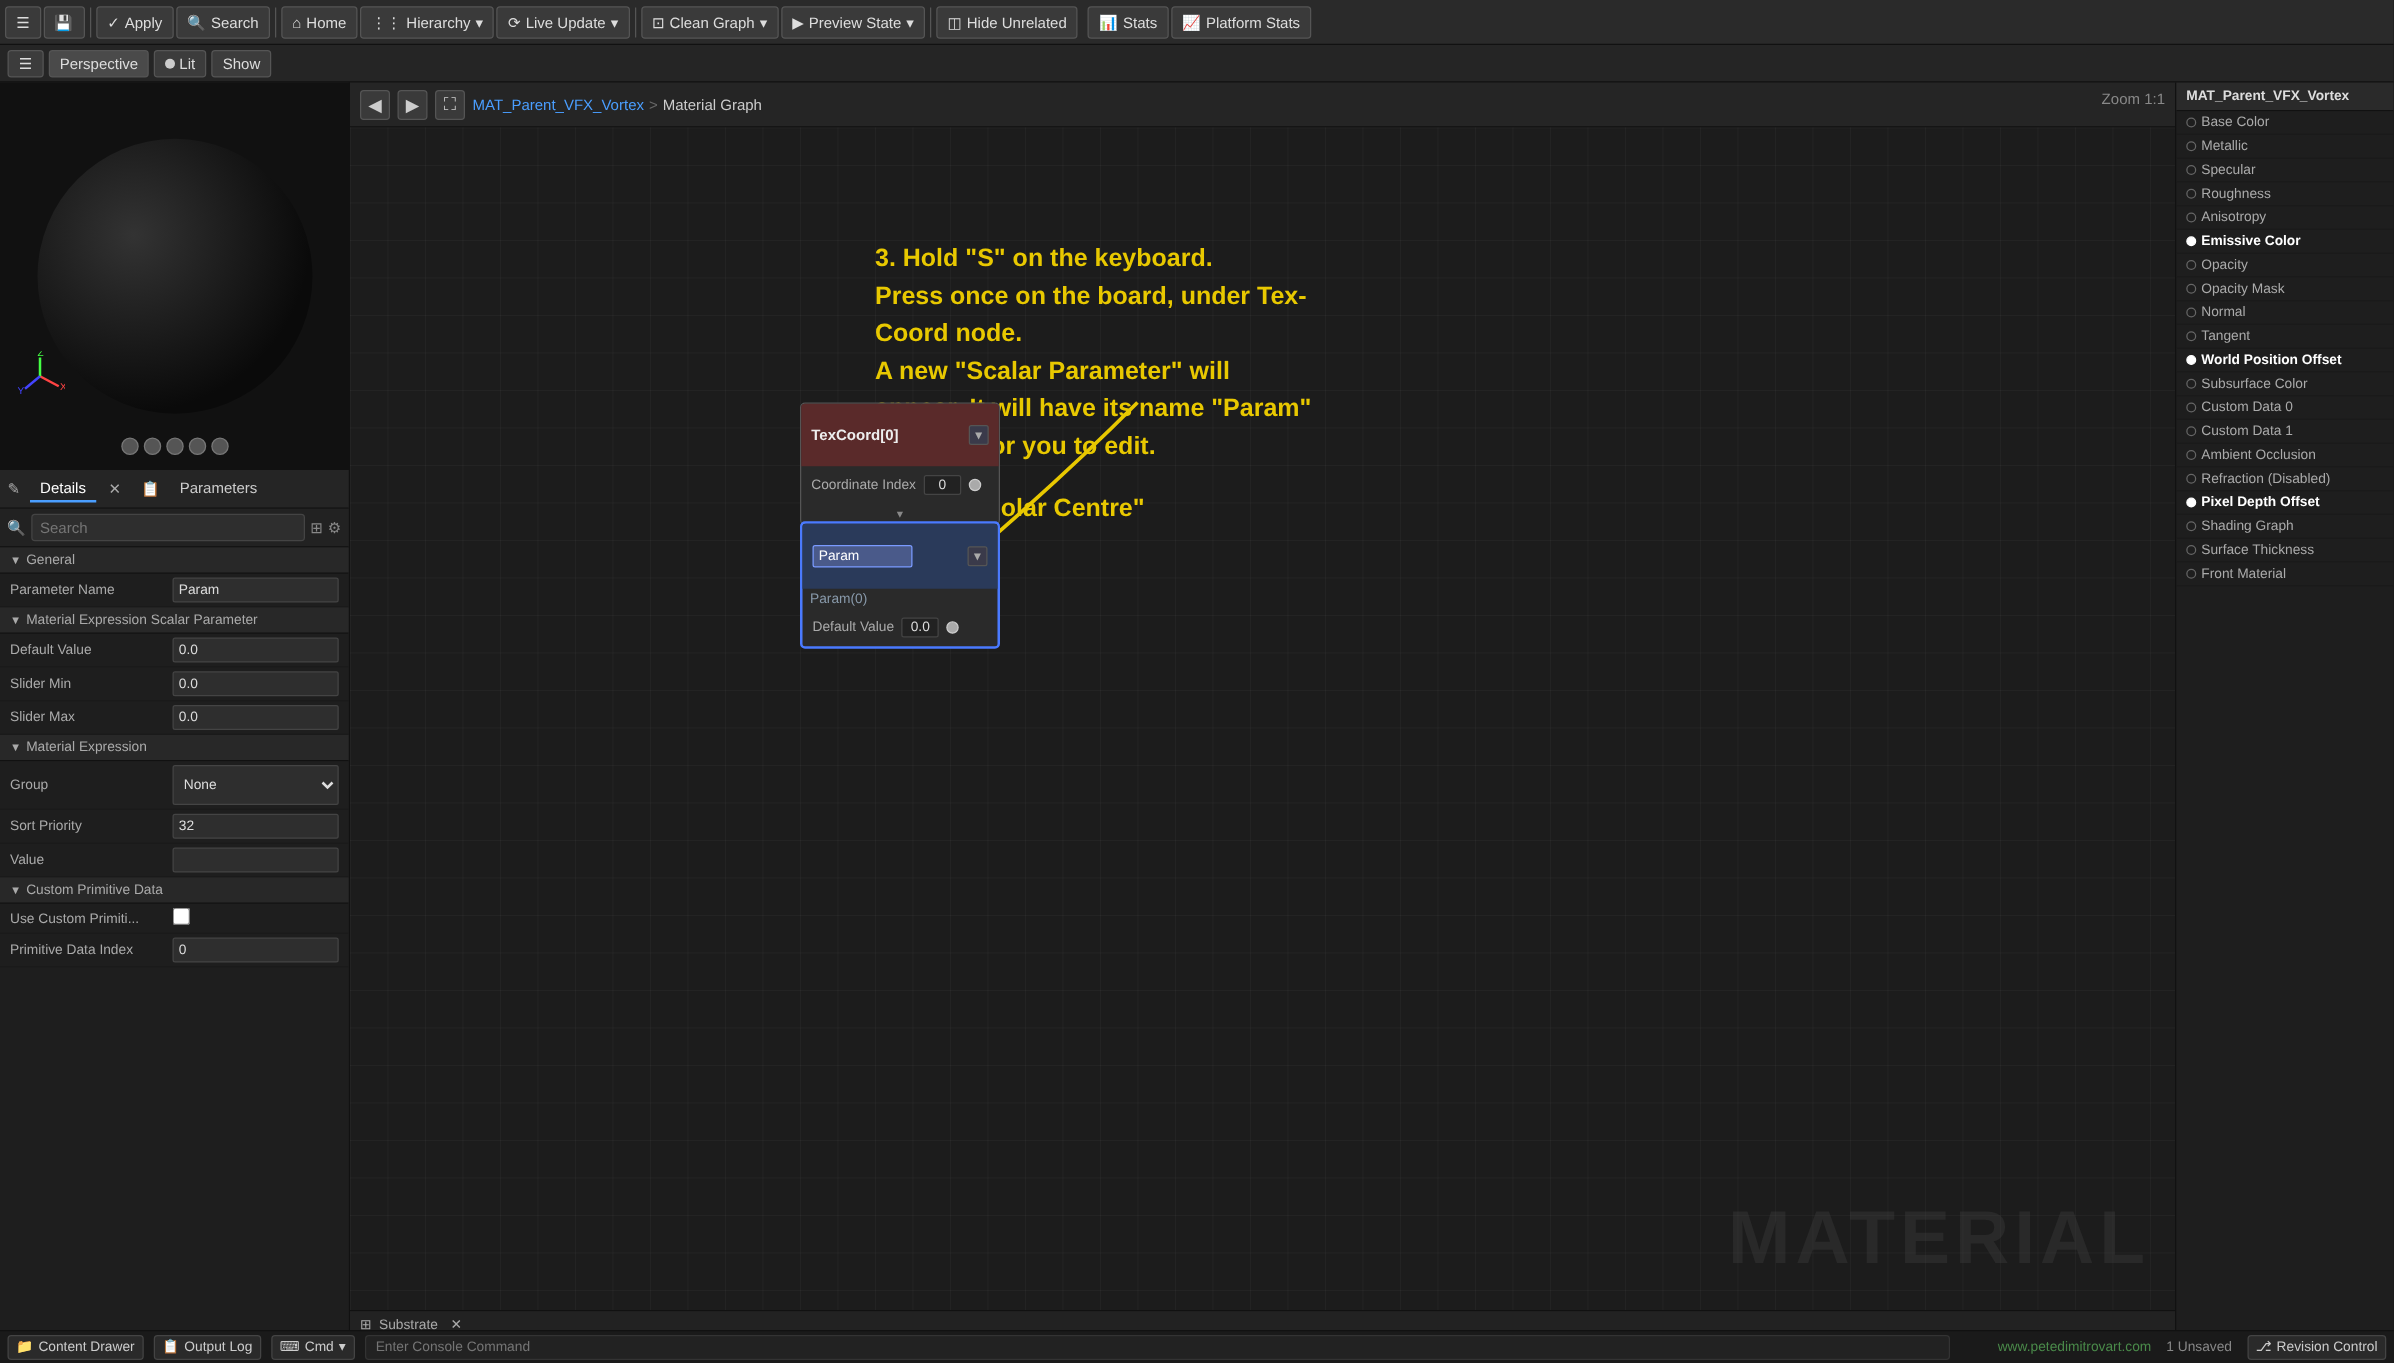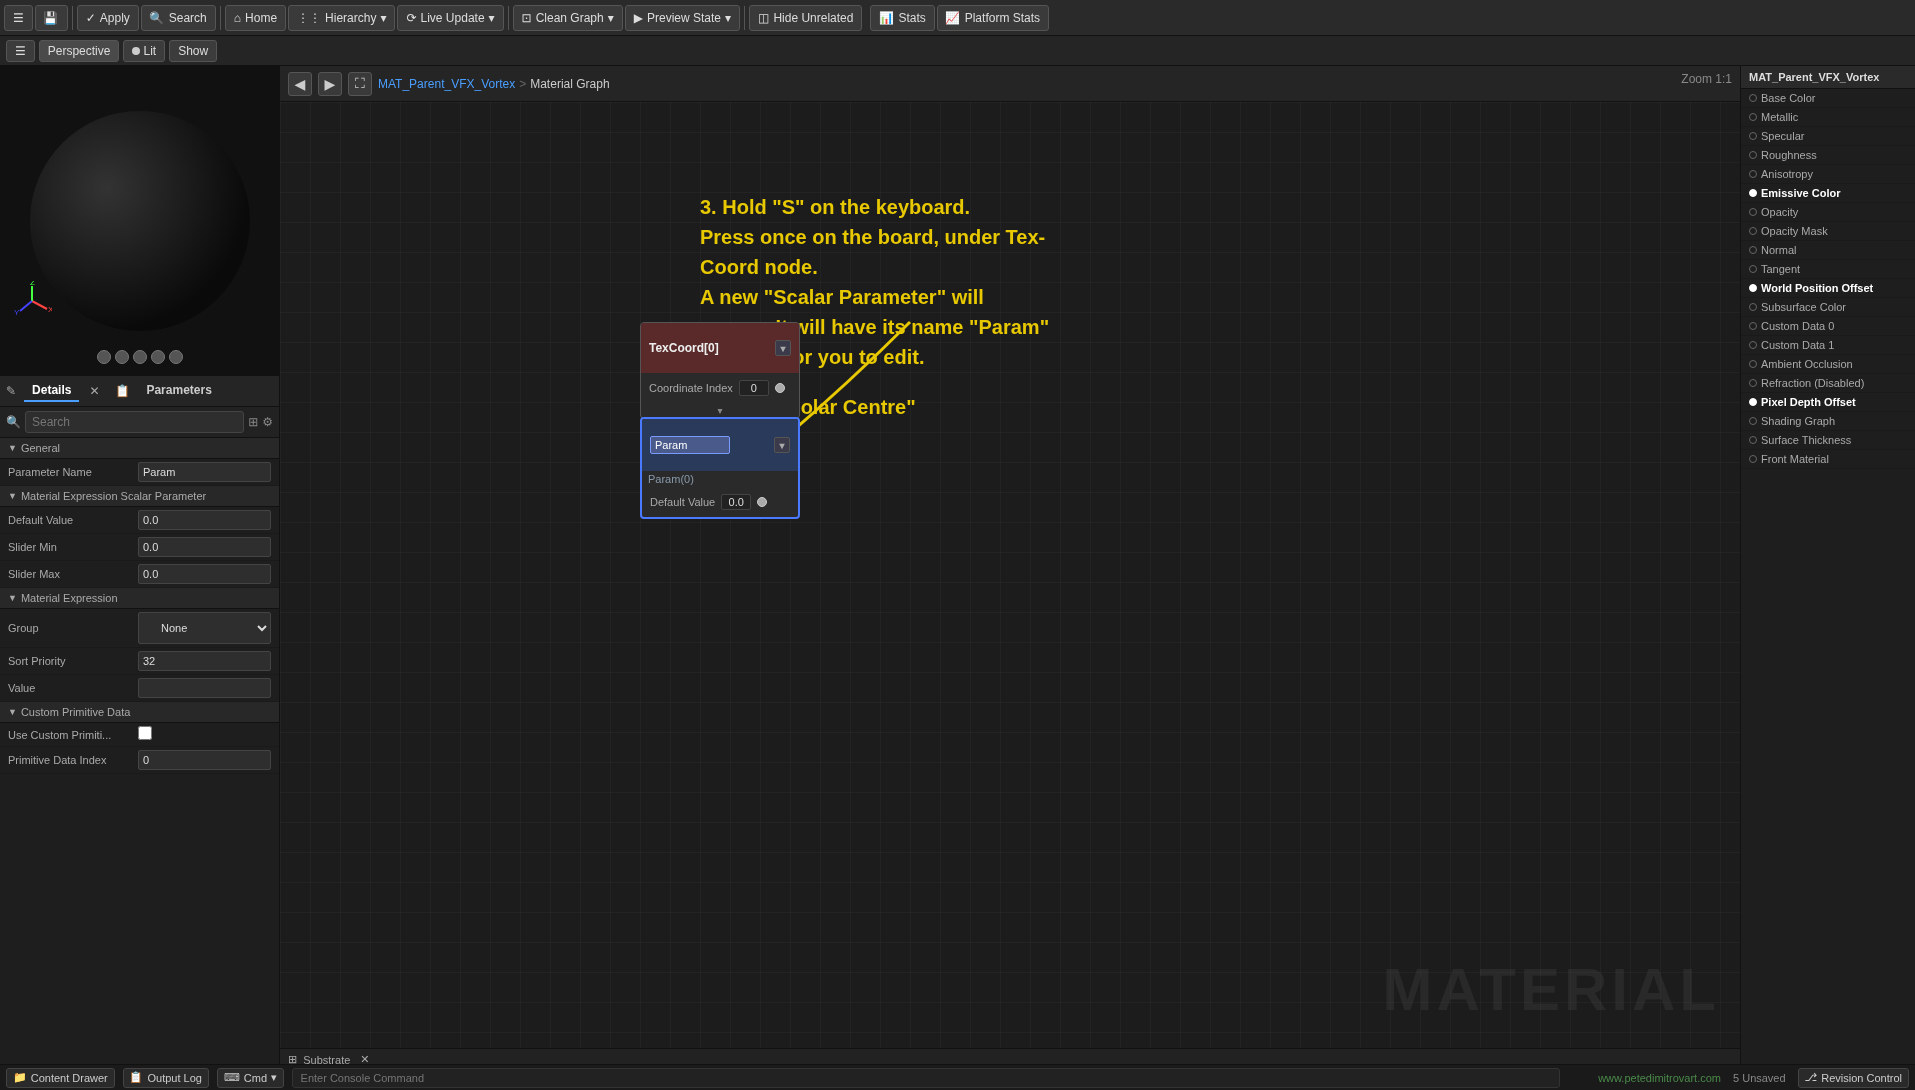--- a/index.html
+++ b/index.html
@@ -140,21 +140,20 @@
     }
     .details-tab {
       display: flex;
       align-items: center;
       gap: 4px;
       padding: 3px 8px;
       color: #ccc;
       cursor: pointer;
       font-size: 12px;
       border-bottom: 2px solid transparent;
-      font-weight: bold;
     }
     .details-tab.active { border-bottom-color: #4a9eff; color: #fff; }
     #search-bar {
       display: flex;
       align-items: center;
       padding: 4px 6px;
       gap: 4px;
       background: #222;
       border-bottom: 1px solid #111;
     }
@@ -209,21 +208,21 @@
     .prop-checkbox {
       width: 14px;
       height: 14px;
     }
     .prop-select {
       width: 100%;
       background: #2e2e2e;
       border: 1px solid #444;
       border-radius: 2px;
       color: #ddd;
-      padding: 1px 18px;
+      padding: 1px 4px;
       font-size: 11px;
       height: 32px;
     }
 
     
     #graph-area {
       flex: 1;
       background: #1c1c1c;
       position: relative;
       overflow: hidden;
@@ -893,19 +892,19 @@
     <span>Output Log</span>
   </div>
   <div class="status-btn">
     <span>⌨</span>
     <span>Cmd</span>
     <span>▾</span>
   </div>
   <input type="text" id="console-input" placeholder="Enter Console Command" style="">
   <div id="status-right">
     <span id="watermark-url" style="color:#4a8a4a;">www.petedimitrovart.com</span>
-    <span>5 Unsaved</span>
+    <span>1 Unsaved</span>
     <div class="status-btn">
       <span>⎇</span>
       <span>Revision Control</span>
     </div>
   </div>
 </div>
 
 </body></html>

